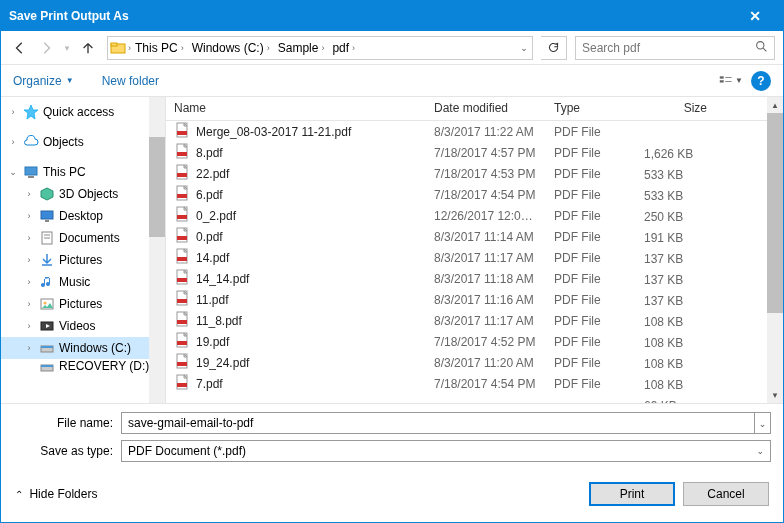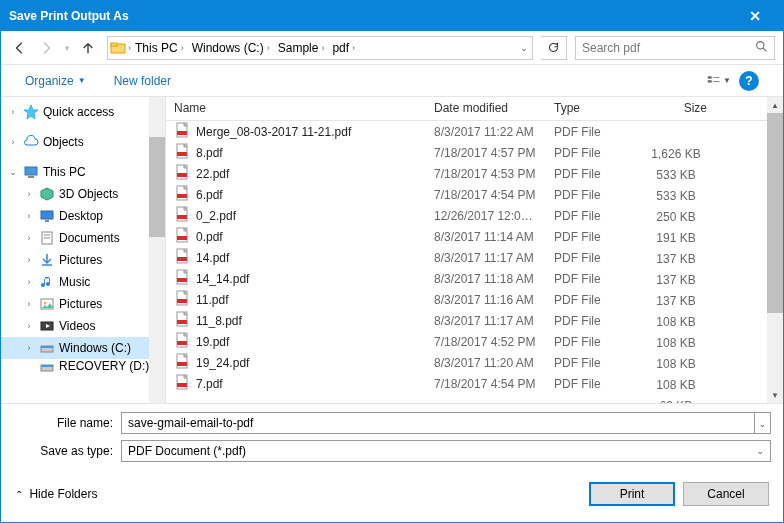--- a/index.html
+++ b/index.html
@@ -13,21 +13,21 @@
 .nav-arrow svg { width: 14px; height: 14px; }
 .addressbar { flex: 1; display: flex; align-items: center; border: 1px solid #ccc; height: 24px; background: #fff; margin: 0 4px; }
 .addr-folder-icon { width: 20px; display: flex; align-items: center; justify-content: center; }
 .addr-seg { padding: 0 4px; display: flex; align-items: center; gap: 3px; height: 100%; }
 .addr-chev { color: #666; font-size: 9px; }
 .addr-spacer { flex: 1; }
 .addr-dd { width: 16px; text-align: center; color: #555; font-size: 9px; }
 .refresh-btn { width: 26px; height: 24px; border: 1px solid #ccc; border-left: none; display: flex; align-items: center; justify-content: center; }
 .searchbox { width: 200px; height: 24px; border: 1px solid #ccc; display: flex; align-items: center; padding: 0 6px; color: #777; margin-left: 4px; }
 .searchbox .sicon { margin-left: auto; }
-.toolbar { height: 32px; display: flex; align-items: center; padding: 0 24px; gap: 28px; border-bottom: 1px solid #e5e5e5; }
+.toolbar { height: 32px; display: flex; align-items: center; padding: 0 12px; gap: 28px; border-bottom: 1px solid #e5e5e5; }
 .tbtn { color: #1a6fb3; display: flex; align-items: center; gap: 4px; }
 .tool-right { margin-left: auto; display: flex; align-items: center; gap: 8px; }
 .viewbtn { width: 24px; height: 22px; display: flex; align-items: center; justify-content: center; color: #555; }
 .helpbtn { width: 20px; height: 20px; border-radius: 50%; background: #0a84d8; color: #fff; display: flex; align-items: center; justify-content: center; font-size: 12px; font-weight: bold; }
 .main { display: flex; height: 306px; }
 .tree { width: 165px; border-right: 1px solid #e5e5e5; overflow: hidden; padding-top: 4px; position: relative; }
 .tree-scroll { position: absolute; right: 0; top: 0; bottom: 0; width: 16px; background: #f0f0f0; }
 .tree-scroll .thumb { background: #c0c0c0; width: 100%; height: 100px; margin-top: 40px; }
 .tree-item { display: flex; align-items: center; height: 22px; padding-left: 6px; gap: 4px; }
 .tree-item.l1 { padding-left: 6px; }
@@ -46,21 +46,21 @@
 .col-date { width: 120px; }
 .col-type { width: 90px; }
 .col-size { width: 80px; text-align: right; }
 .fl-rows { }
 .fl-row { display: flex; height: 21px; align-items: center; padding-right: 16px; }
 .fl-row .cell { padding: 0 8px; color: #222; overflow: hidden; white-space: nowrap; text-overflow: ellipsis; }
 .fl-row .cell.muted { color: #666; }
 .fl-row .cname { width: 260px; display: flex; align-items: center; gap: 6px; }
 .fl-row .cdate { width: 120px; }
 .fl-row .ctype { width: 90px; }
-.fl-row .csize { width: 80px; text-align: center; margin-top: 44px; }
+.fl-row .csize { width: 80px; text-align: left; margin-top: 44px; }
 .pdf-icon { width: 16px; height: 16px; flex-shrink: 0; }
 .bottom { border-top: 1px solid #e5e5e5; padding: 8px 12px 4px; }
 .form-row { display: flex; align-items: center; margin-bottom: 6px; }
 .form-label { width: 108px; text-align: right; padding-right: 8px; }
 .form-input { flex: 1; height: 22px; border: 1px solid #999; padding: 0 6px; background: #fff; }
 .form-select { flex: 1; height: 22px; border: 1px solid #999; padding: 0 6px; background: #fff; display: flex; align-items: center; }
 .form-select .dd { margin-left: auto; font-size: 9px; color: #555; }
 .footer { display: flex; align-items: center; padding: 10px 14px; }
 .hide-folders { display: flex; align-items: center; gap: 6px; }
 .footer-btns { margin-left: auto; display: flex; gap: 8px; }

